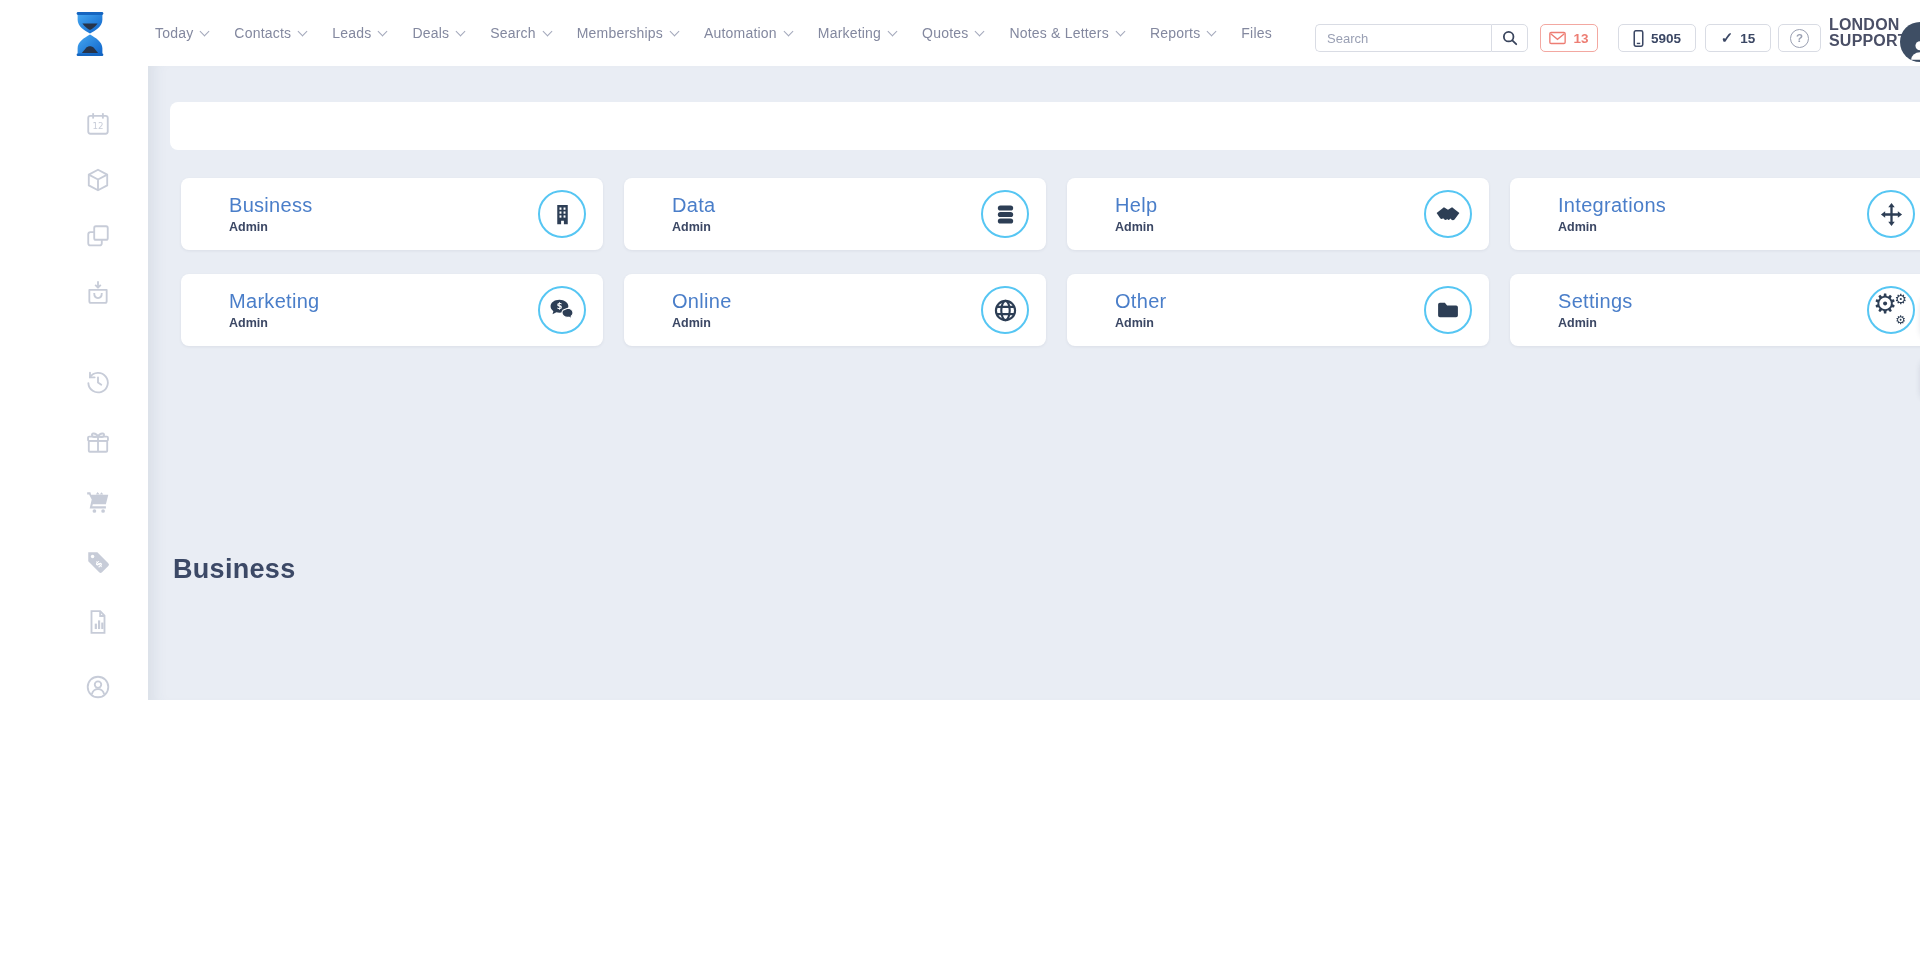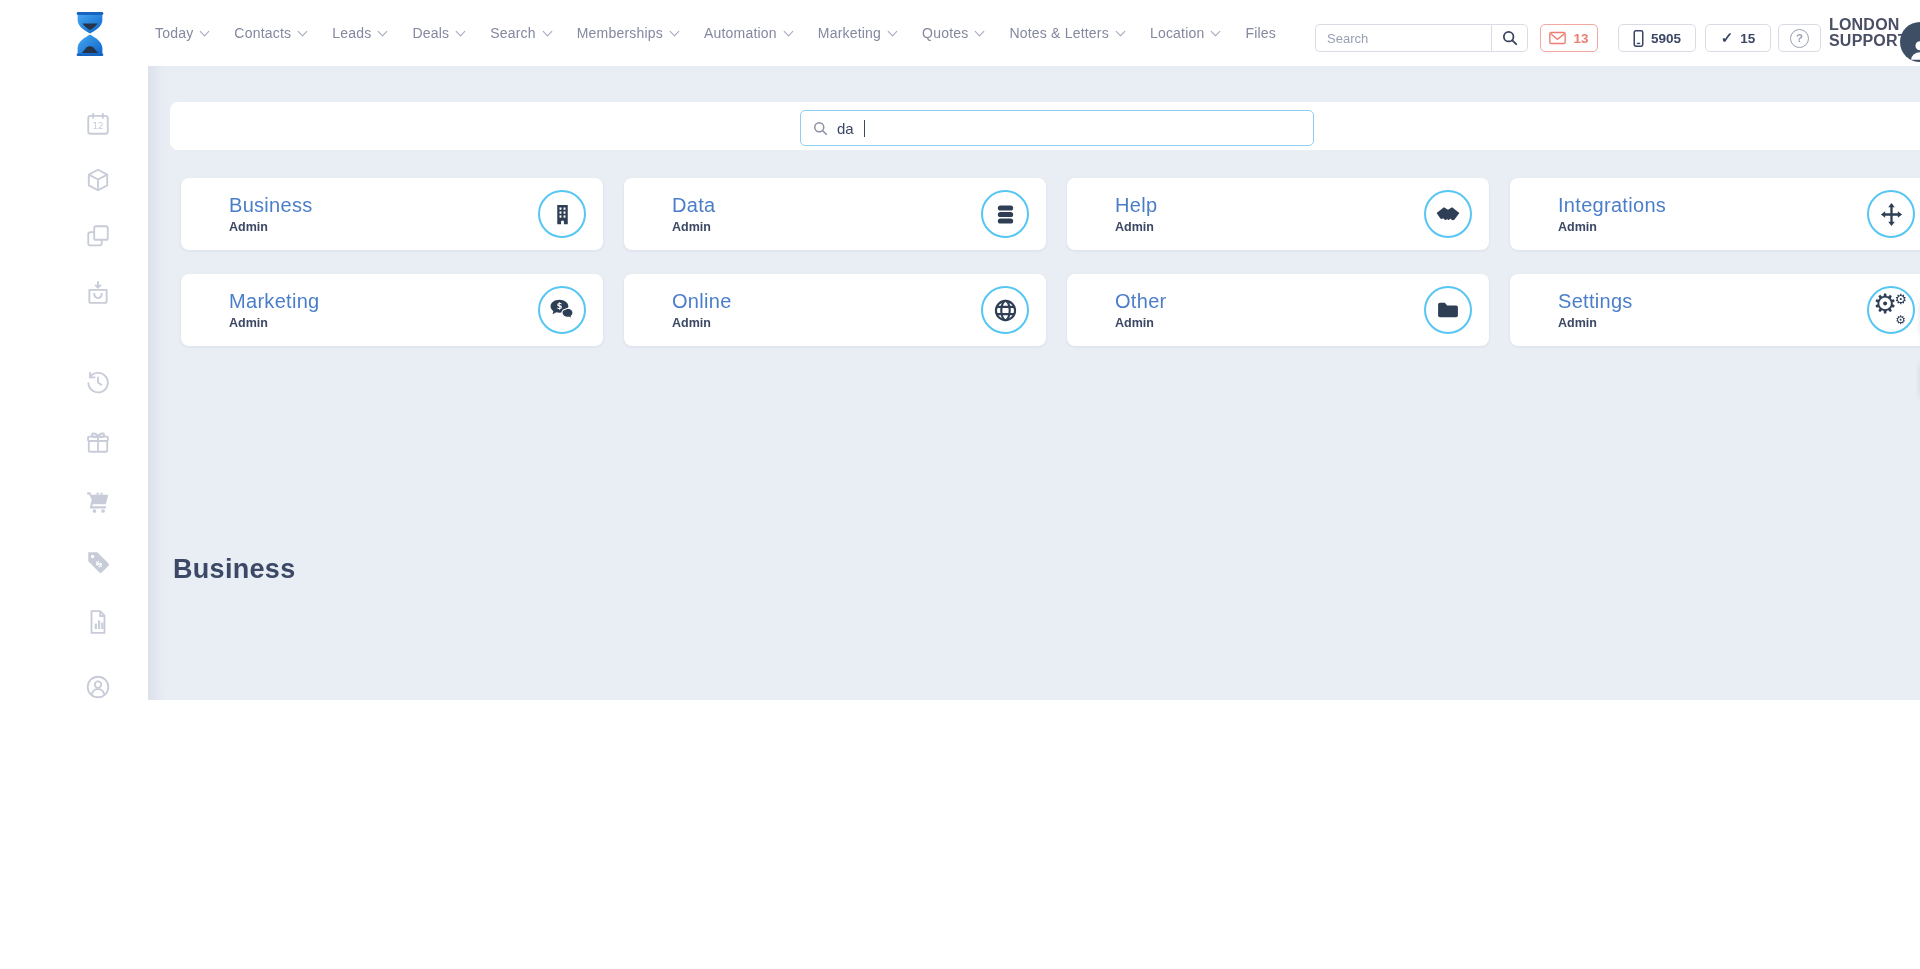--- a/index.html
+++ b/index.html
@@ -138,21 +138,21 @@
         </span>
       <span class="menu-item">
           <span>Quotes</span>
           <i class="chev"></i>
         </span>
       <span class="menu-item">
           <span>Notes &amp; Letters</span>
           <i class="chev"></i>
         </span>
       <span class="menu-item">
-          <span>Location</span>
+          <span>Reports</span>
           <i class="chev"></i>
         </span>
       <span class="menu-item">
           <span>Files</span>
         </span>
     </nav>
 
     <div class="nav-search">
       <input placeholder="Search" style="">
       <button>
@@ -285,28 +285,20 @@
         <circle cx="12" cy="14.5" r="1" fill="currentColor" stroke="none"></circle>
           <line x1="12" y1="15.3" x2="12" y2="17"></line>
       </svg>
     </div>
   </aside>
 
   <main class="content">
 
     <div class="search-panel"></div>
 
-    <div class="admin-search">
-      <svg viewBox="0 0 18 18" width="15" height="15">
-        <circle cx="7.5" cy="7.5" r="5.4" fill="none" stroke="currentColor" stroke-width="1.8"></circle>
-        <line x1="11.6" y1="11.6" x2="16" y2="16" stroke="currentColor" stroke-width="1.8" stroke-linecap="round"></line>
-      </svg>
-      <span class="q">da</span>
-        <span class="caret"></span>
-    </div>
 
     <div class="cards">
 
       <div class="cat-card">
         <div class="cat-text">
           <div class="cat-title">Business</div>
           <div class="cat-sub">Admin</div>
         </div>
         <div class="cat-circle">
           <svg viewBox="0 0 24 24" width="21" height="21">

